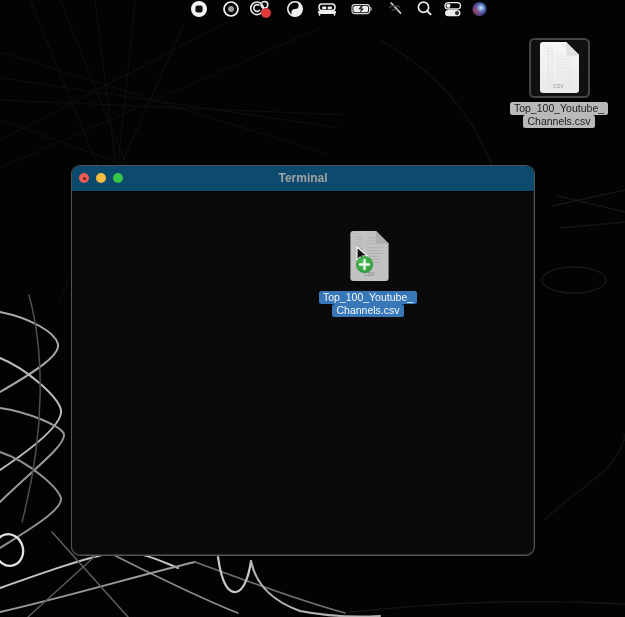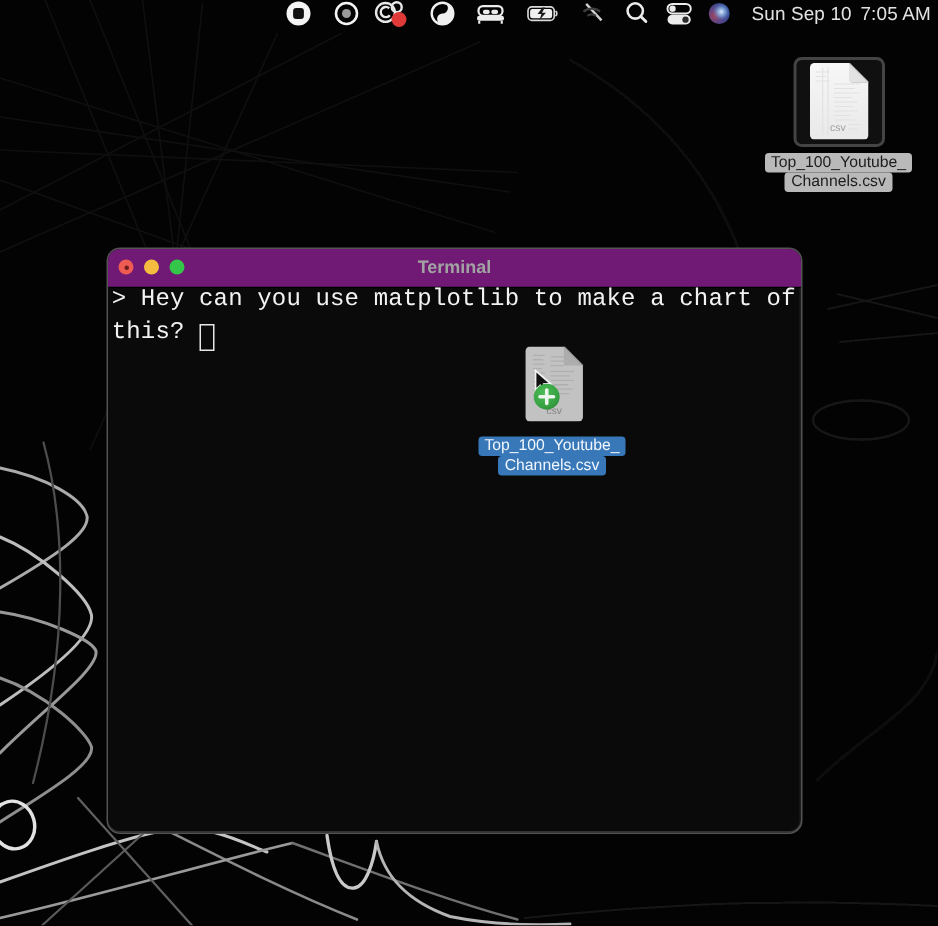--- a/index.html
+++ b/index.html
@@ -3,21 +3,21 @@
 <meta charset="utf-8">
 <style>
   html,body{margin:0;padding:0;background:#030303;}
   #stage{position:relative;width:625px;height:617px;overflow:hidden;background:#030303;
          font-family:"Liberation Sans",sans-serif;}
   .abs{position:absolute;}
   
   #win{position:absolute;left:71px;top:165px;width:464px;height:391px;
        border-radius:9px;background:#0a0a0a;border:1px solid rgba(255,255,255,0.30);
        box-sizing:border-box;box-shadow:inset 0 -1px 0 rgba(255,255,255,0.16), inset -1px 0 0 rgba(255,255,255,0.08);}
-  #titlebar{position:absolute;left:0;top:0;right:0;height:25px;background:#701a75;
+  #titlebar{position:absolute;left:0;top:0;right:0;height:25px;background:#0c4a6e;
        border-radius:8px 8px 0 0;border-bottom:1px solid #000;}
   .tl{position:absolute;top:7px;width:10px;height:10px;border-radius:50%;}
   #title{position:absolute;left:0;right:0;top:0;height:25px;line-height:25px;
        text-align:center;color:#a2a2a2;font-size:12px;font-weight:bold;}
   #termtext{position:absolute;left:2.5px;top:22px;letter-spacing:0.1px;color:#f2f2f2;
        font-family:"Liberation Mono",monospace;font-size:16px;line-height:22px;
        white-space:pre;}
   .cursor{display:inline-block;width:8px;height:16px;border:1.5px solid #e8e8e8;
        vertical-align:-9px;}
   
@@ -124,22 +124,20 @@
       </radialGradient>
       <radialGradient id="siri2" cx="60%" cy="42%" r="42%">
         <stop offset="0%" stop-color="#ddeeff"></stop>
           <stop offset="50%" stop-color="#7fb0e6" stop-opacity="0.7"></stop>
           <stop offset="100%" stop-color="#4a7bd0" stop-opacity="0"></stop>
       </radialGradient>
     </defs>
     <circle cx="294.5" cy="9" r="7" fill="url(#siri1)"></circle>
     <circle cx="294.5" cy="9" r="7" fill="url(#siri2)"></circle>
   </svg>
-  <div class="abs" style="left:501px;top:2px;width:120px;height:15px;color:#e2e2e2;
-       font-size:12.6px;letter-spacing:0.1px;line-height:15px;">Sun Sep 10 &nbsp;7:05 AM</div>
 
   <div class="abs" id="selbox"></div>
   <svg class="abs" width="39" height="51" viewBox="0 0 39 51" style="left:540px;top:42px">
     <defs>
       <linearGradient id="pg" x1="0" y1="0" x2="0" y2="1">
         <stop offset="0%" stop-color="#f7f7f7"></stop>
           <stop offset="100%" stop-color="#e9e9e9"></stop>
       </linearGradient>
     </defs>
     <path d="M3,0 H26 L39,13 V48 a3,3 0 0 1 -3,3 H3 a3,3 0 0 1 -3,-3 V3 a3,3 0 0 1 3,-3 Z" fill="url(#pg)"></path>
@@ -157,22 +155,20 @@
   <div class="abs lbl" id="dlabel"><span>Top_100_Youtube_</span><br><span>Channels.csv</span></div>
 
   <div id="win">
     <div id="titlebar">
       <div class="tl" style="left:7px;background:#ee5b52"></div>
       <div class="tl" style="left:24px;background:#f4bd40"></div>
       <div class="tl" style="left:41px;background:#33c648"></div>
       <div style="position:absolute;left:10.5px;top:10.5px;width:3px;height:3px;border-radius:50%;background:#6e1d1d"></div>
       <div id="title">Terminal</div>
     </div>
-    <div id="termtext">&gt; Hey can you use matplotlib to make a chart of
-this? <span class="cursor"></span></div>
   </div>
 
   <svg class="abs" width="41" height="50" viewBox="0 0 39 51" style="left:349px;top:231px;opacity:0.88">
     <path d="M3,0 H26 L39,13 V48 a3,3 0 0 1 -3,3 H3 a3,3 0 0 1 -3,-3 V3 a3,3 0 0 1 3,-3 Z" fill="#dcdcdc"></path>
     <path d="M26,0 L39,13 L27.5,13 a1.5,1.5 0 0 1 -1.5,-1.5 Z" fill="#c4c4c4"></path>
     <path d="M26,0 L39,13" stroke="#b2b2b2" stroke-width="0.9"></path>
     <g stroke="#c6c6c6" stroke-width="0.9">
       <path d="M5,6 h8 M5,9 h7 M5,12 h8 M5,15 h6 M5,18 h8 M5,21 h7 M5,24 h8 M5,27 h6 M5,30 h8 M5,33 h7 M5,36 h8"></path>
       <path d="M17,17 h16 M17,20 h13 M17,23 h16 M17,26 h12 M17,29 h15 M17,32 h13"></path>
       <path d="M17,7 h10 M17,10 h12 M17,13 h9"></path>

